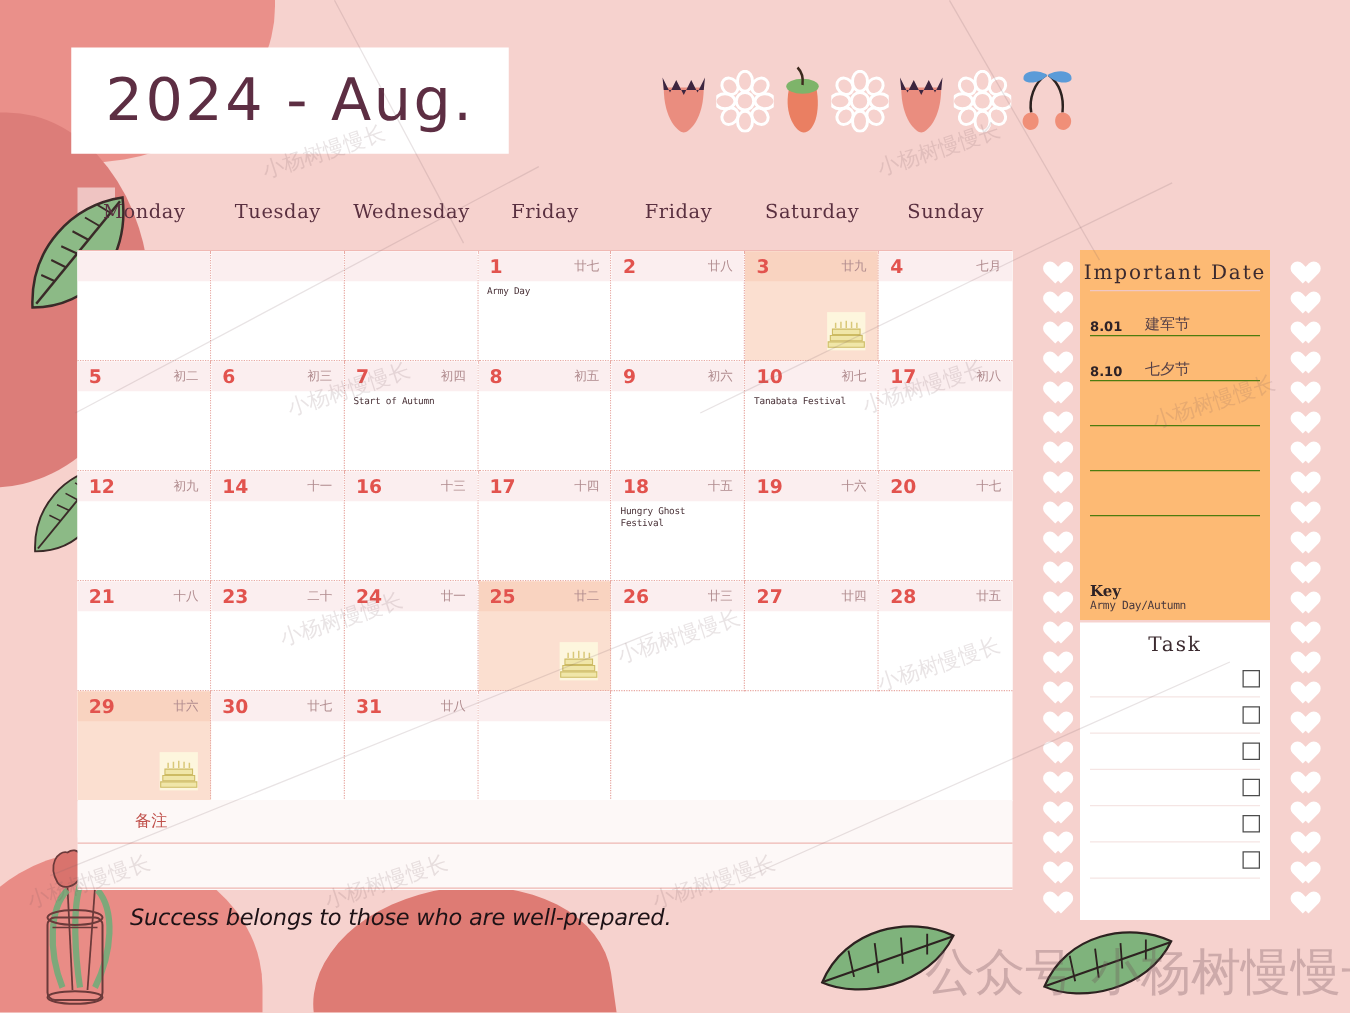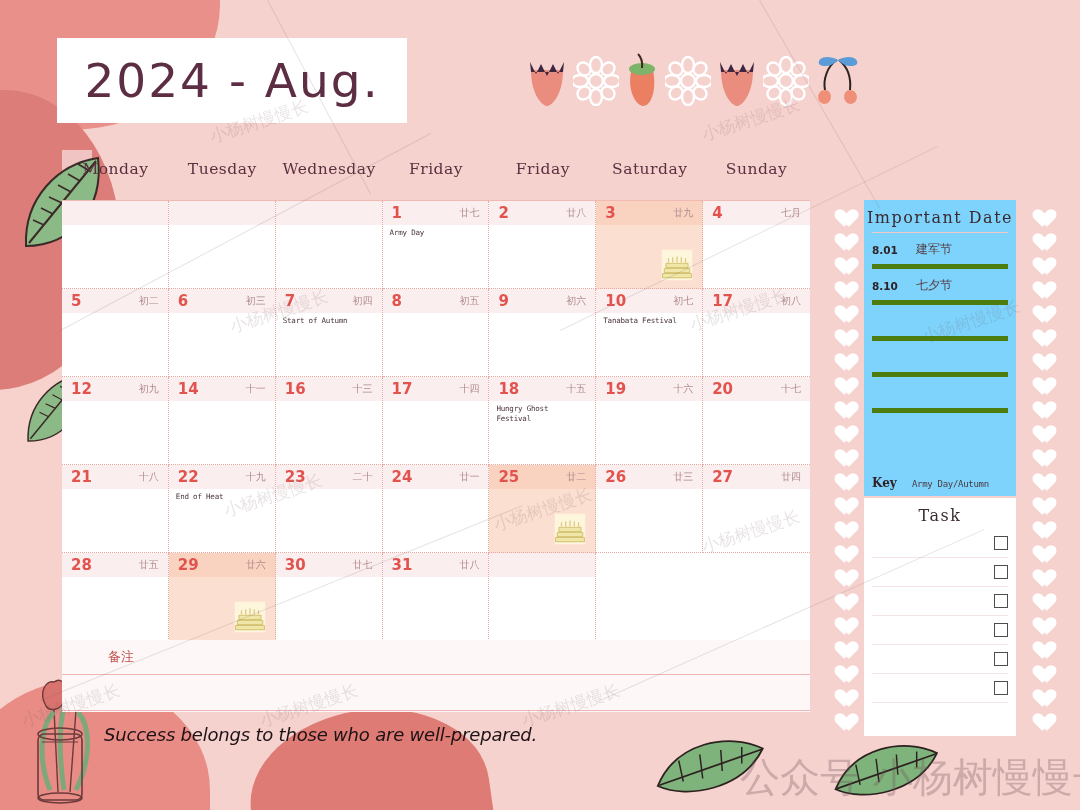--- a/index.html
+++ b/index.html
@@ -226,21 +226,21 @@
     border-radius: 11px 11px 0 0;
     top: 0;
   }
   .heart::before { left: 10.5px; transform: rotate(45deg); transform-origin: 0 100%; }
   .heart::after  { left: 10.5px; transform: rotate(-45deg); transform-origin: 100% 100%; }
 
   #panel-important {
     position: absolute;
     left: 864px; top: 200px;
     width: 152px; height: 296px;
-    background: #7dd3fc;
+    background: #fdba74;
   }
   #panel-task {
     position: absolute;
     left: 864px; top: 498px;
     width: 152px; height: 238px;
     background: #ffffff;
   }
   .panel-title {
     text-align: center;
     font-family: "DejaVu Serif", serif;
@@ -250,22 +250,22 @@
     padding-top: 8px;
   }
   .panel-title-underline {
     margin: 5px 8px 0 8px;
     border-top: 1px solid #f0c7c4;
   }
   .imp-rows { padding: 0 8px; }
   .imp-row {
     height: 36px;
     display: flex;
-    align-items: center;
-    border-bottom: 5px solid #4d7c0f;
+    align-items: flex-end;
+    border-bottom: 1px solid #4d7c0f;
     padding-top: 2px;
     box-sizing: border-box;
   }
   .imp-date {
     font-family: "DejaVu Sans", sans-serif;
     font-weight: bold;
     font-size: 10.5px;
     color: #2e2226;
     width: 44px;
     flex: none;
@@ -274,20 +274,21 @@
     font-family: "DejaVu Sans", sans-serif;
     font-size: 12px;
     color: #564047;
   }
   .key-row {
     position: absolute;
     left: 8px; bottom: 6px;
     right: 6px;
     display: flex;
     align-items: baseline;
+    flex-direction: column;
   }
   .key-label {
     font-family: "DejaVu Serif", serif;
     font-weight: bold;
     font-size: 12px;
     color: #2e2226;
     width: 40px;
     flex: none;
   }
   .key-value {
@@ -590,27 +591,20 @@
         </div>
       </div>
       <div class="cell">
         <div class="cell-head">
           <span class="daynum">21</span>
           <span class="lunar">十八</span>
         </div>
       </div>
       <div class="cell">
         <div class="cell-head">
-          <span class="daynum">22</span>
-          <span class="lunar">十九</span>
-        </div>
-        <div class="event">End of Heat</div>
-      </div>
-      <div class="cell">
-        <div class="cell-head">
           <span class="daynum">23</span>
           <span class="lunar">二十</span>
         </div>
       </div>
       <div class="cell">
         <div class="cell-head">
           <span class="daynum">24</span>
           <span class="lunar">廿一</span>
         </div>
       </div>

